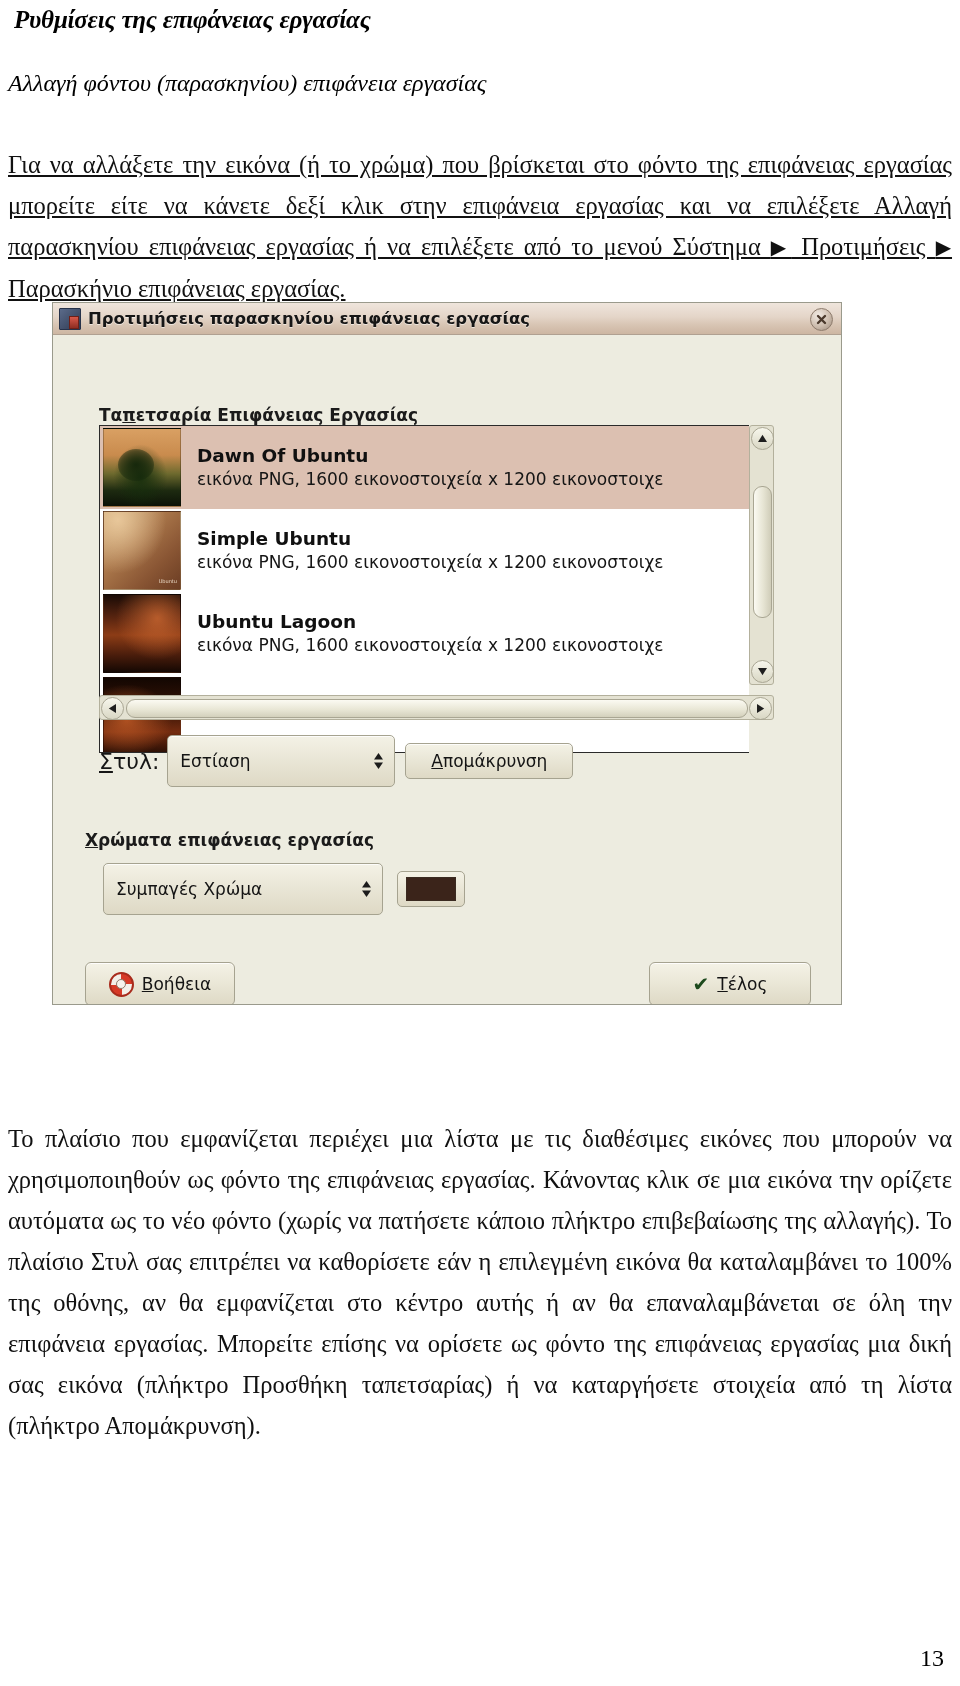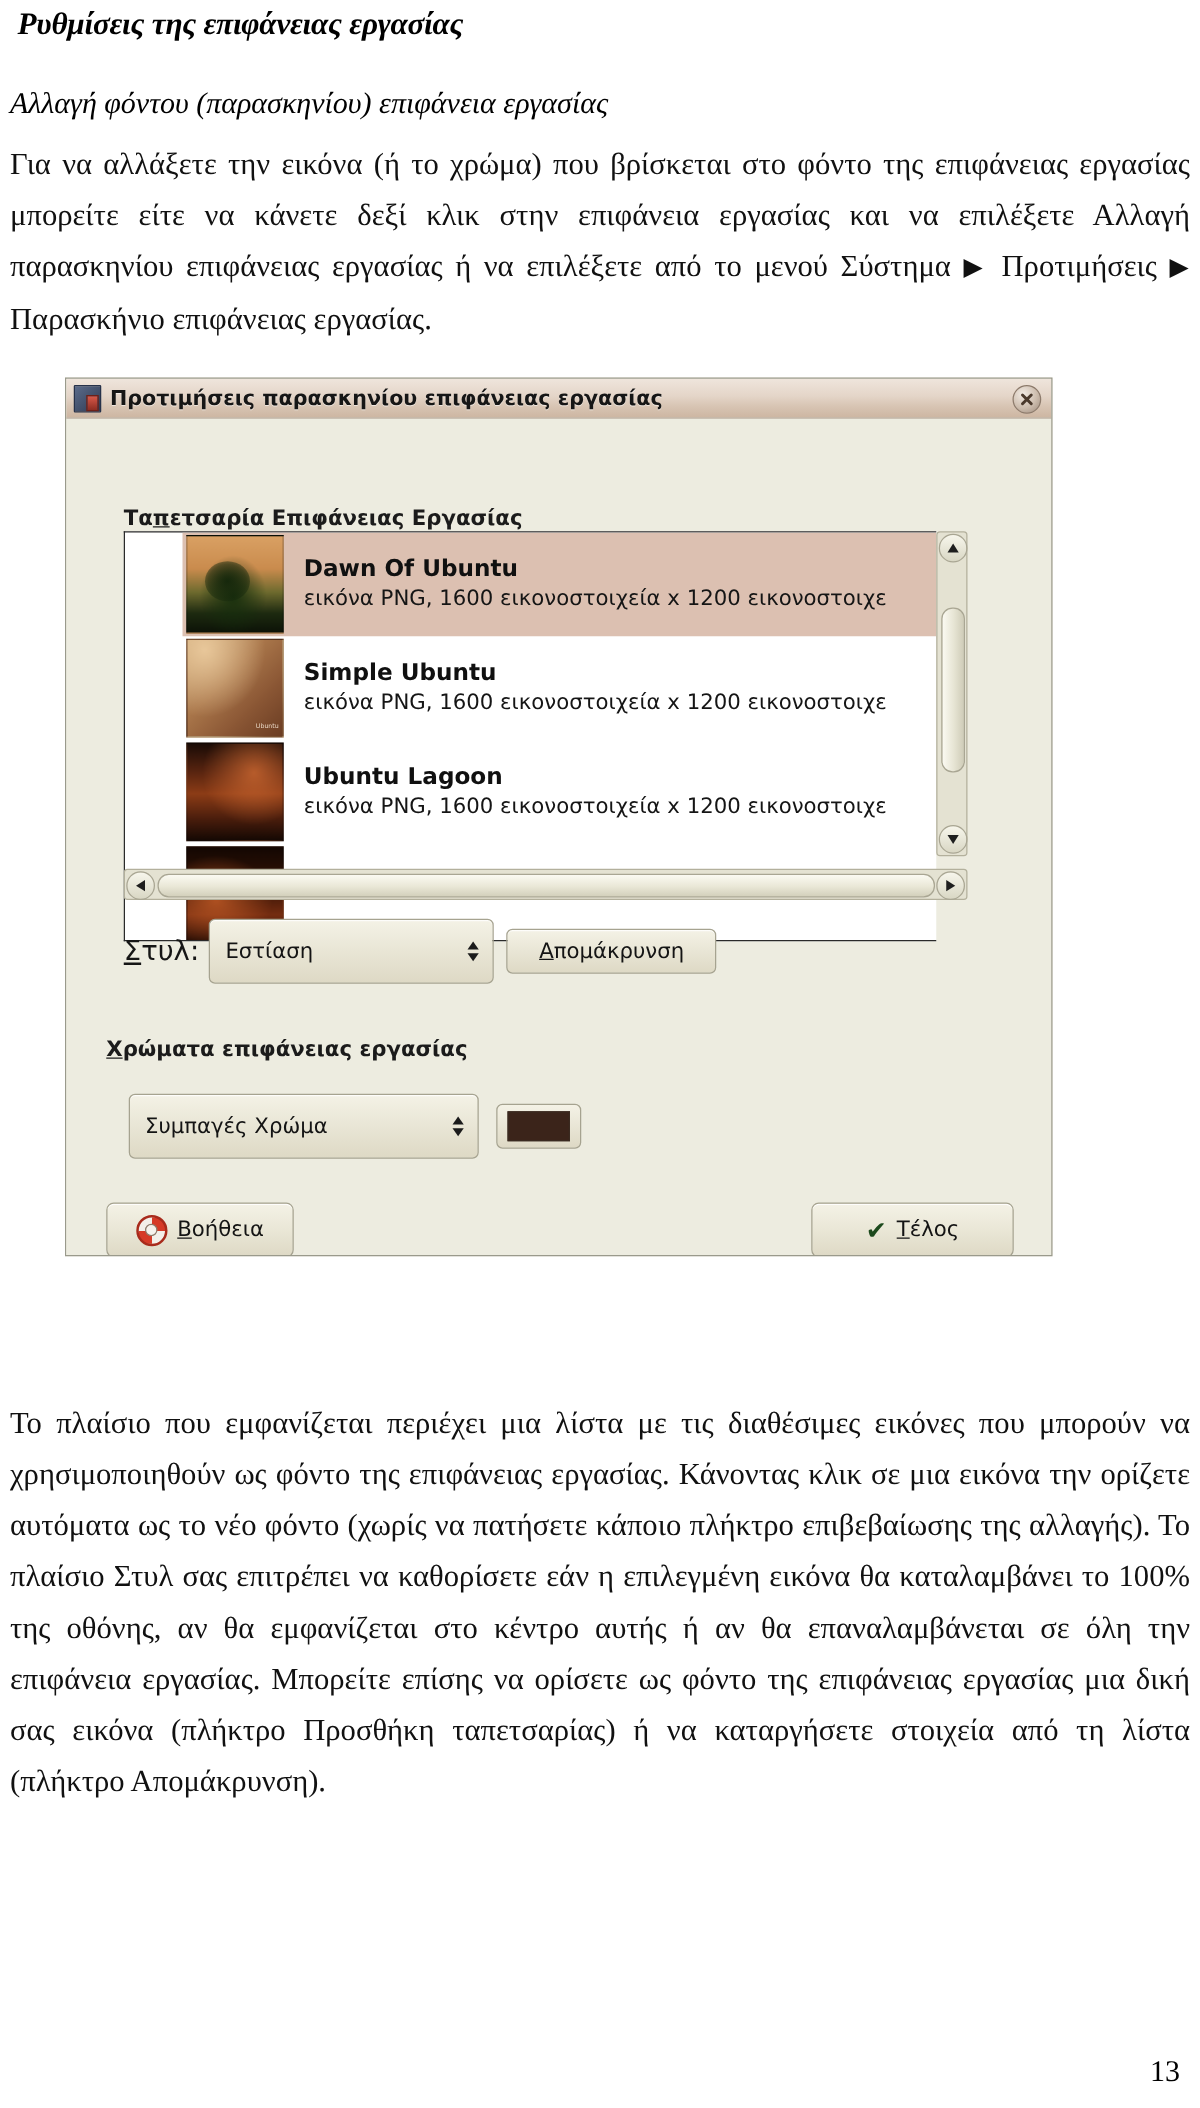--- a/index.html
+++ b/index.html
@@ -49,22 +49,23 @@
     position: absolute;
     font-family: "Liberation Serif", serif;
     font-size: 24.5px;
     line-height: 41px;
     text-align: justify;
     text-justify: inter-word;
     color: #111;
   }
   .para-top {
     left: 8px;
-    top: 111px;
+    top: 144px;
     width: 944px;
+    text-decoration: underline;
   }
   .para-bottom {
     left: 8px;
     top: 1118px;
     width: 944px;
   }
   .para .tri {
     font-size: 20px;
     vertical-align: 1px;
     letter-spacing: 1px;
@@ -165,21 +166,20 @@
     position: absolute;
     left: 46px;
     top: 90px;
     width: 650px;
     height: 328px;
     background: #ffffff;
     border: 1px solid #2a2a2a;
     border-right: none;
     box-sizing: border-box;
     overflow: hidden;
-    padding-left: 46px;
   }
   .row {
     display: flex;
     align-items: center;
     height: 83px;
     box-sizing: border-box;
     padding-left: 2px;
   }
   .row.sel { background: #dcc0b1; }
   .thumb {
@@ -530,21 +530,21 @@
 
 
         <span class="btn" style="width:168px;">
             <span class="acc">Α</span>
             <span>πομάκρυνση</span>
           </span>
       </div>
 
       <div class="section-label" style="left:32px; top:495px;"><span class="acc">Χ</span><span>ρώματα επιφάνειας εργασίας</span></div>
 
-      <div style="position:absolute; left:50px; top:540px; display:flex; align-items:center; gap:14px;">
+      <div style="position:absolute; left:50px; top:528px; display:flex; align-items:center; gap:14px;">
         <span class="combo" style="width:280px;">
           <span class="val">Συμπαγές Χρώμα</span>
           <span class="spin">
             <svg width="11" height="17" viewBox="0 0 11 17" aria-hidden="true">
               <path d="M5.5 0.6 L10 7 L1 7 Z" fill="#1b1b1b"></path>
               <path d="M5.5 16.4 L1 10 L10 10 Z" fill="#1b1b1b"></path>
             </svg>
           </span>
         </span>
         <span class="colorswatch">

